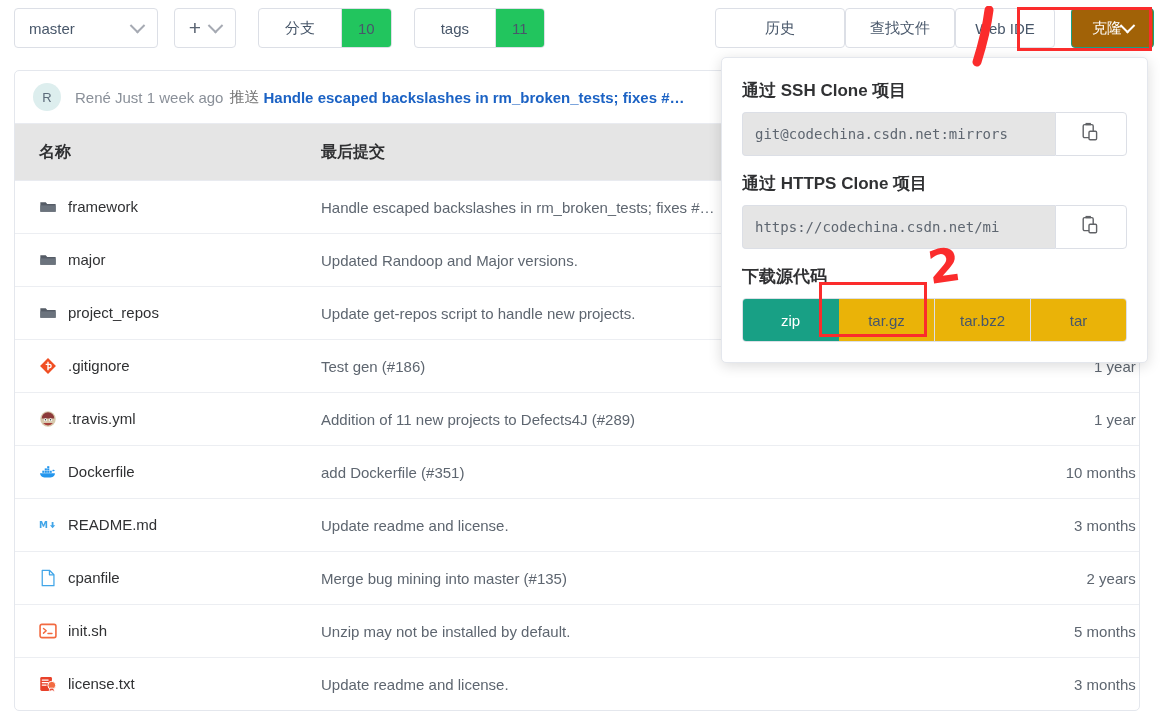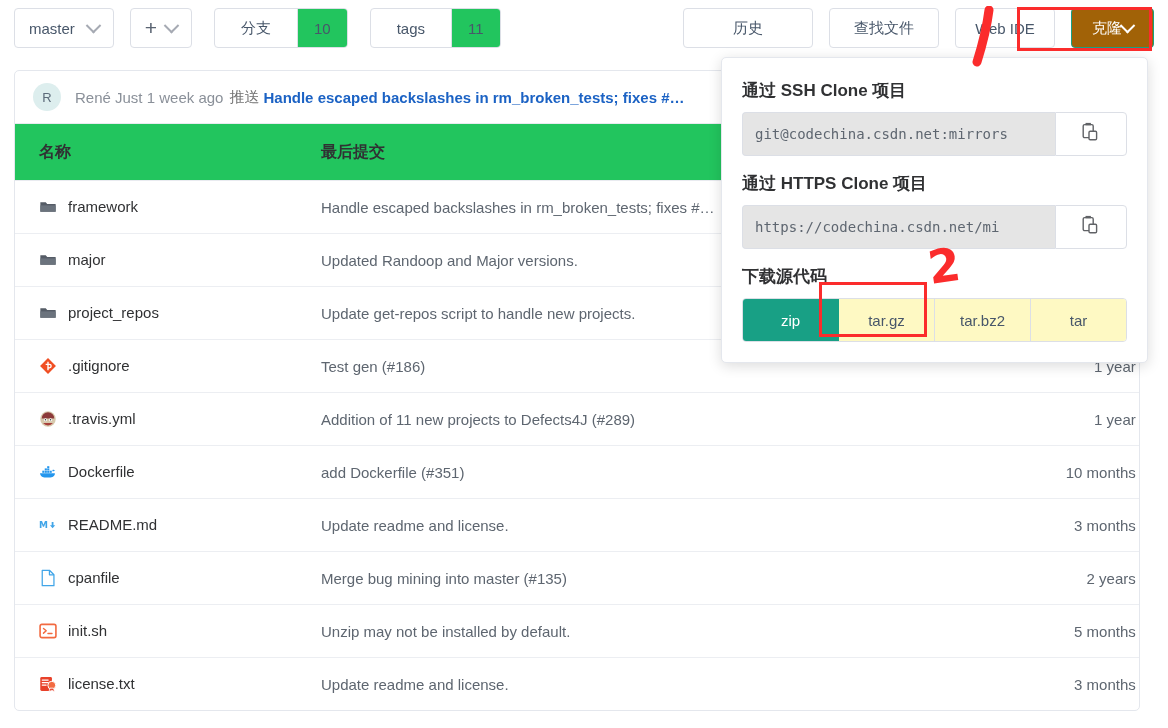--- a/index.html
+++ b/index.html
@@ -33,21 +33,21 @@
     background: #fff;
     display: flex;
     align-items: center;
     font-size: 15px;
     color: #48576a;
     cursor: pointer;
     user-select: none;
     white-space: nowrap;
   }
   .btn-branch {
-    width: 100px;
+    width: 144px;
     justify-content: space-between;
     padding: 0 14px;
   }
   .btn-plus {
     width: 62px;
     margin-left: 16px;
     justify-content: center;
     gap: 9px;
   }
   .plus-glyph {
@@ -83,21 +83,20 @@
     padding: 0 16px;
     height: 100%;
     display: flex;
     align-items: center;
     border-left: 1px solid #dcdfe6;
     background: #22c55e;
     color: #48576a;
   }
   .spacer { flex: 1; }
   .btn-plain {
-    margin-left: 16px;
     padding: 0 34px;
     justify-content: center;
   }
   .btn-clone {
     margin-left: 16px;
     padding: 0 20px;
     background: #a16207;
     border-color: #18a085;
     color: #ffffff;
     position: relative;
@@ -168,21 +167,21 @@
   .commit-action { color: #737373; margin: 0 4px 0 6px; }
   .commit-link {
     color: #1b62c4;
     font-weight: 700;
     text-decoration: none;
     cursor: pointer;
   }
 
   .tbl { width: 100%; border-collapse: collapse; table-layout: fixed; }
   .tbl thead th {
-    background: #22c55e;
+    background: #e5e5e5;
     height: 56px;
     font-size: 16px;
     font-weight: 700;
     color: #303133;
     text-align: left;
     border-bottom: 1px solid #e9ebf0;
     padding: 0;
   }
   .tbl tbody td {
     height: 52px;
@@ -260,21 +259,21 @@
     width: 100%;
     box-sizing: border-box;
   }
   .fmt-btn {
     flex: 1;
     display: flex;
     align-items: center;
     justify-content: center;
     font-size: 15px;
     color: #48576a;
-    background: #fef9c3;
+    background: #eab308;
     border-right: 1px solid #dcdfe6;
     cursor: pointer;
   }
   .fmt-btn:last-child { border-right: none; }
   .fmt-btn.active {
     background: #18a085;
     color: #fff;
     border-right-color: #18a085;
   }
 </style>

